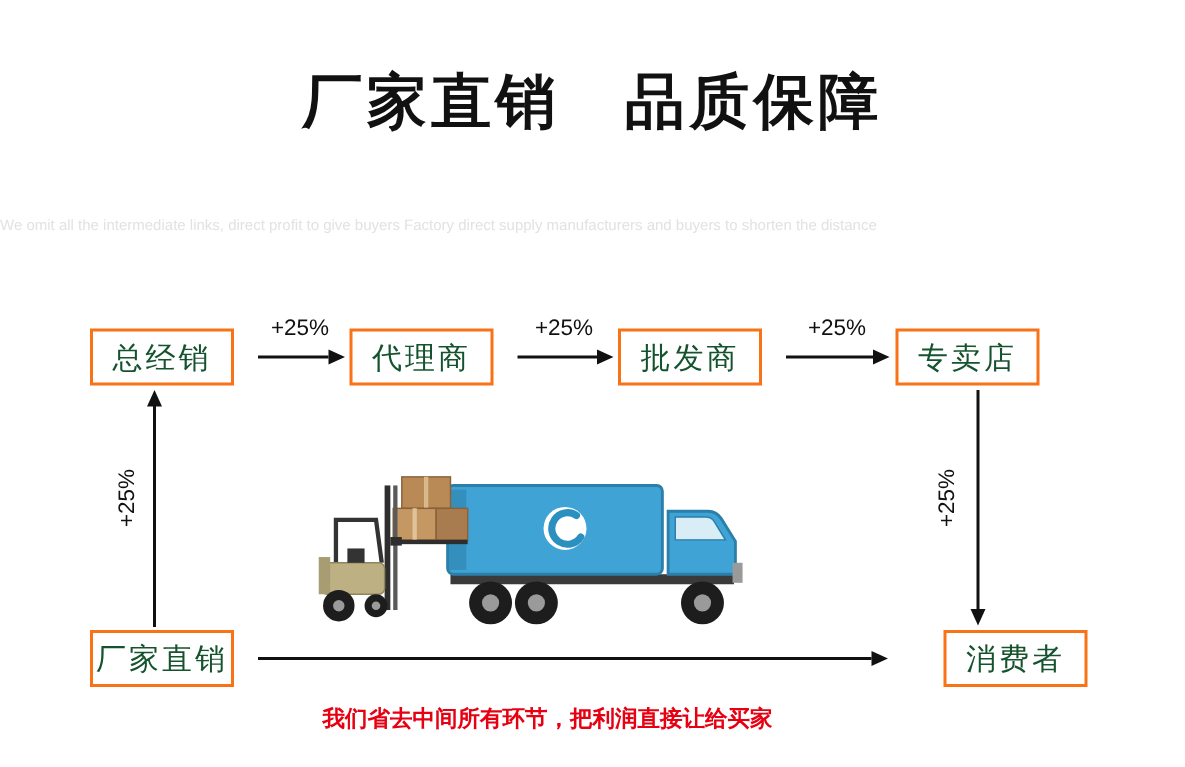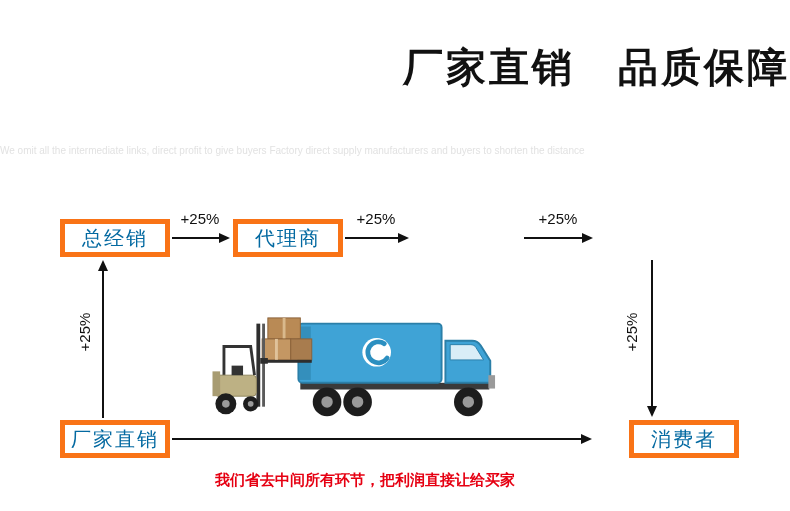--- a/index.html
+++ b/index.html
@@ -2,35 +2,35 @@
 <html><head>
 <meta charset="utf-8">
 <style>
   html,body{margin:0;padding:0;background:#fff;}
   .canvas{
     position:relative;width:790px;height:511px;background:#ffffff;overflow:hidden;
     font-family:"Liberation Sans","DejaVu Sans",sans-serif;
   }
   .title{
     position:absolute;left:0;top:40px;width:790px;margin:0;
-    text-align:right;font-size:40px;font-weight:700;color:#111;
+    text-align:center;font-size:40px;font-weight:700;color:#111;
     letter-spacing:3px;
   }
   .subtitle{
     position:absolute;left:0;top:100px;width:790px;
     text-align:center;font-size:29px;font-weight:400;color:#8f8f8f;
     letter-spacing:1px;
   }
   .watermark{
     position:absolute;left:0;top:143px;width:784px;
     font-size:10px;line-height:15px;color:#e2e2e2;
   }
   .box{
-    position:absolute;width:110px;height:38px;box-sizing:border-box;
-    border:5px solid #f97316;background:#fff;color:#0369a1;
+    position:absolute;width:96px;height:38px;box-sizing:border-box;
+    border:2px solid #f97316;background:#fff;color:#14532d;
     display:flex;align-items:center;justify-content:center;
     font-size:20px;letter-spacing:2px;
   }
   .pct{
     position:absolute;width:56px;height:20px;text-align:center;
     font-size:15px;color:#111;line-height:20px;
   }
   .pct.rot{transform:rotate(-90deg);}
   .arrows{position:absolute;left:0;top:0;pointer-events:none;}
   .illus{position:absolute;left:205px;top:316px;}
@@ -72,20 +72,22 @@
       <polygon points="652,417 647,406 657,406" fill="#111"></polygon>
     </g>
     <g>
       <line x1="172" y1="439" x2="581" y2="439" stroke="#111" stroke-width="2"></line>
       <polygon points="592,439 581,434 581,444" fill="#111"></polygon>
     </g>
   </svg>
 
   <div class="box" style="left:60px;top:219px">总经销</div>
   <div class="box" style="left:233px;top:219px">代理商</div>
+  <div class="box" style="left:412px;top:219px">批发商</div>
+  <div class="box" style="left:597px;top:219px">专卖店</div>
   <div class="box" style="left:60px;top:420px">厂家直销</div>
   <div class="box" style="left:629px;top:420px">消费者</div>
 
   <div class="pct" style="left:172px;top:209px">+25%</div>
   <div class="pct" style="left:348px;top:209px">+25%</div>
   <div class="pct" style="left:530px;top:209px">+25%</div>
   <div class="pct rot" style="left:57px;top:322px">+25%</div>
   <div class="pct rot" style="left:604px;top:322px">+25%</div>
 
   <svg class="illus" width="330" height="105" viewBox="0 0 330 110">

